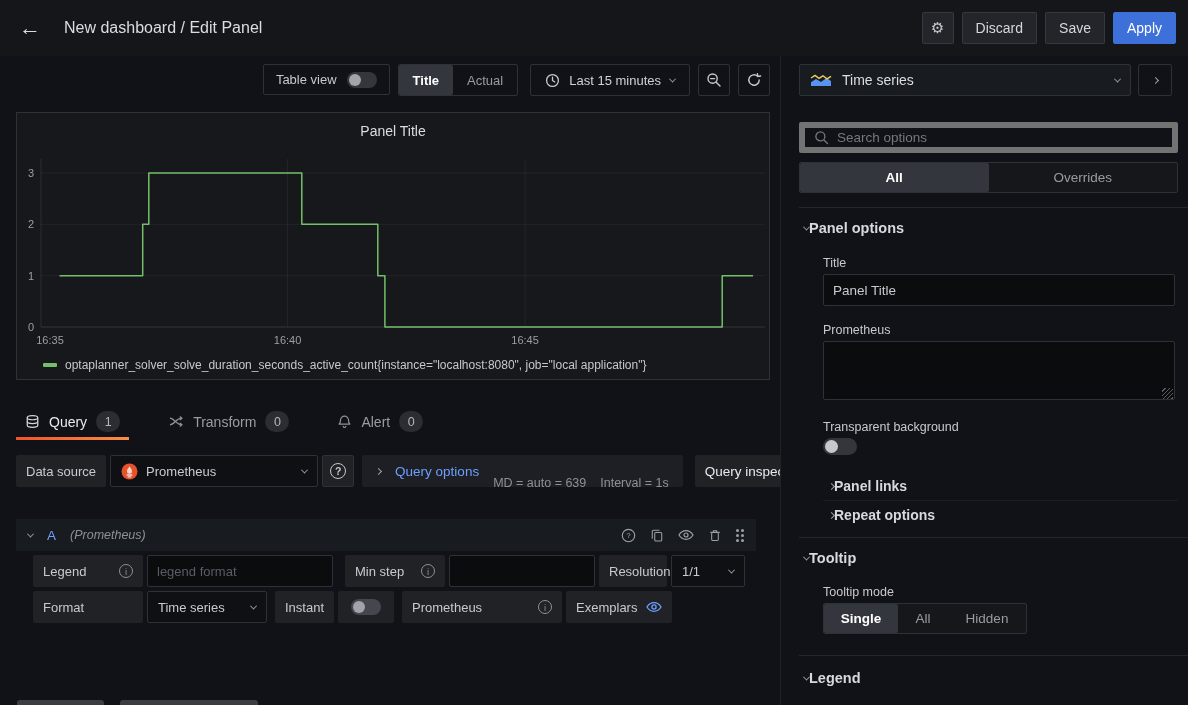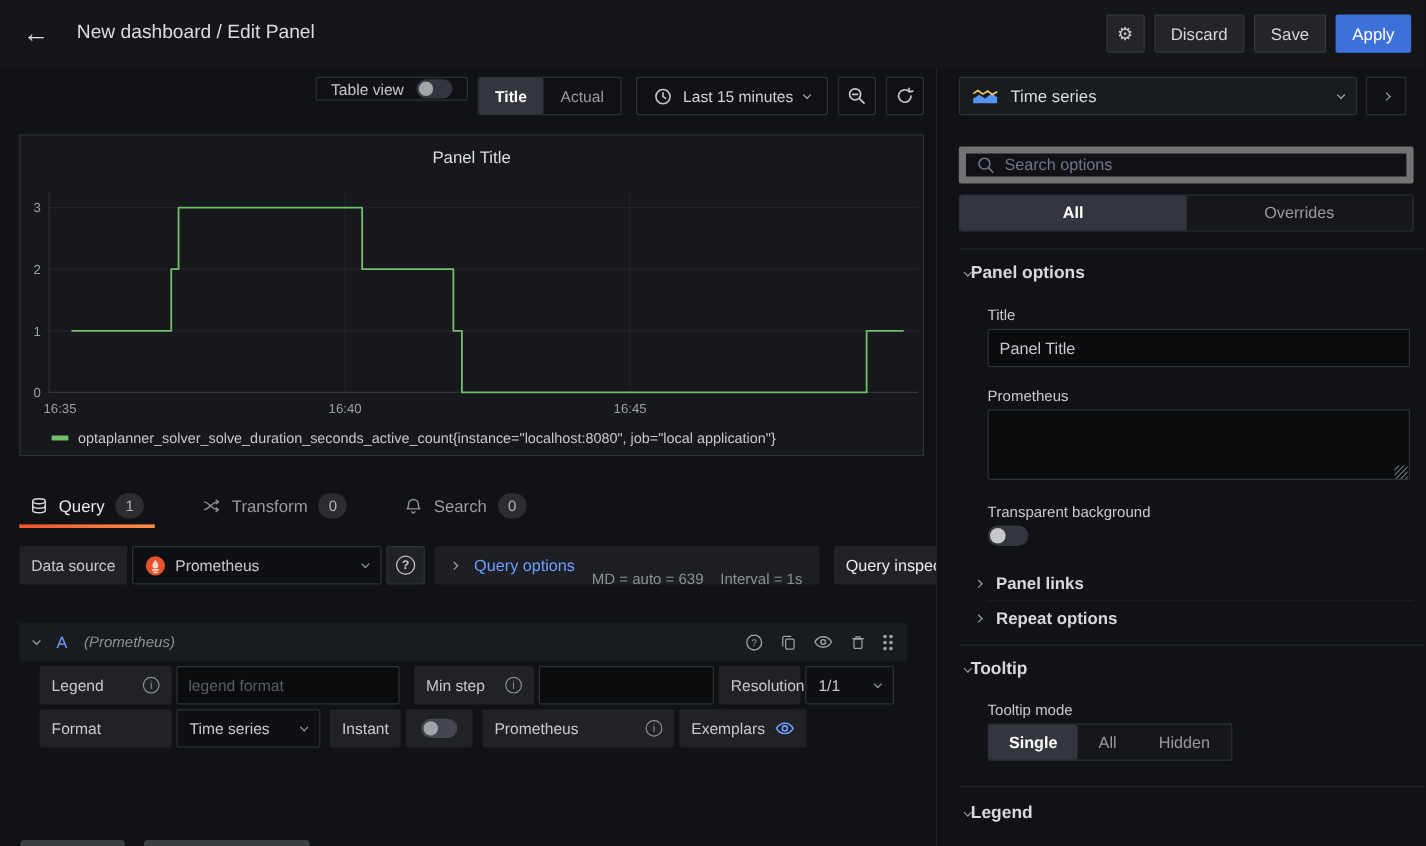--- a/index.html
+++ b/index.html
@@ -26,21 +26,21 @@
   .btn.primary { background:#3d71d9; border-color:#3d71d9; color:#fff; }
 
   
   .left-pane { position:absolute; left:0; top:56px; width:780px; height:649px; overflow:hidden; }
   .right-pane { position:absolute; left:780px; top:56px; width:408px; height:649px;
     border-left:1px solid #202228; overflow:hidden; }
 
   
   .panel-toolbar { position:absolute; top:8px; left:0; right:10px; height:32px;
     display:flex; justify-content:flex-end; gap:8px; }
-  .tgroup { height:20px; display:flex; align-items:center; border:1px solid #2c3235;
+  .tgroup { height:31px; display:flex; align-items:center; border:1px solid #2c3235;
     border-radius:2px; padding:0 12px; gap:10px; color:#c7c8cc; font-size:13px; background:#111217; }
   .seg-group { height:32px; display:flex; align-items:stretch; border:1px solid #2c3235;
     border-radius:2px; background:#111217; overflow:hidden; }
   .seg { display:flex; align-items:center; padding:0 14px; color:#9a9ba2; cursor:pointer; font-size:13px; }
   .seg.sel { background:#34363d; color:#fff; font-weight:700; border-radius:2px; }
   .sq-btn { width:32px; height:32px; display:flex; align-items:center; justify-content:center;
     border:1px solid #2c3235; border-radius:2px; background:#111217; cursor:pointer; }
 
   
   .switch { width:30px; height:16px; border-radius:9px; background:#33363d; position:relative; cursor:pointer; }
@@ -150,21 +150,21 @@
   .sec-head .t { color:#d8d9dd; font-size:14.5px; font-weight:700; }
   .fld-label { position:absolute; left:42px; color:#c8c9cd; font-size:12.5px; font-weight:500; }
   .fld-input { position:absolute; left:42px; width:352px; height:32px; background:#0b0c0e;
     border:1px solid #2c3235; border-radius:2px; color:#c9cace; font-size:13.5px; padding:0 9px; outline:none;
     font-family:"Liberation Sans", sans-serif; }
   .fld-textarea { position:absolute; left:42px; width:352px; height:59px; background:#0b0c0e;
     border:1px solid #2c3235; border-radius:2px; resize:none; outline:none; color:#c9cace;
     font-family:"Liberation Sans", sans-serif; }
   .resize-corner { position:absolute; left:381px; width:11px; height:11px;
     background:repeating-linear-gradient(135deg, transparent 0 2px, #5a5d63 2px 3px); cursor:nwse-resize; }
-  .collapse-row { position:absolute; left:32px; height:24px; display:flex; align-items:center; gap:12px; cursor:pointer; }
+  .collapse-row { position:absolute; left:48px; height:24px; display:flex; align-items:center; gap:0; cursor:pointer; }
   .collapse-row .t { color:#d8d9dd; font-size:14px; font-weight:700; }
   .mode-group { position:absolute; left:42px; height:31px; border:1px solid #2c3235; border-radius:2px;
     background:#16171b; display:flex; }
   .mode-seg { display:flex; align-items:center; justify-content:center; color:#9a9ba2;
     font-size:13.5px; cursor:pointer; border-radius:2px; }
   .mode-seg.sel { background:#34363d; color:#fff; font-weight:700; }
 
   svg text { font-family:"Liberation Sans", sans-serif; }
 </style>
 </head>
@@ -270,21 +270,21 @@
         <span class="lbl">Transform</span>
         <span class="badge">0</span>
       </div>
       <div class="q-tab">
         <span class="ticon">
           <svg width="15" height="16" viewBox="0 0 16 16">
             <path d="M8 1.8a4.3 4.3 0 0 0-4.3 4.3c0 3.2-1.4 4.1-1.4 4.1h11.4s-1.4-.9-1.4-4.1A4.3 4.3 0 0 0 8 1.8z" fill="none" stroke="currentColor" stroke-width="1.3" stroke-linejoin="round"></path>
             <path d="M6.6 12.8a1.5 1.5 0 0 0 2.8 0" fill="none" stroke="currentColor" stroke-width="1.3" stroke-linecap="round"></path>
           </svg>
         </span>
-        <span class="lbl">Search</span>
+        <span class="lbl">Alert</span>
         <span class="badge">0</span>
       </div>
     </div>
 
     <div class="q-toolbar">
       <div class="labelbox">Data source</div>
       <div class="select" style="width:208px;">
         <svg width="17" height="17" viewBox="0 0 17 17">
           <circle cx="8.5" cy="8.5" r="8" fill="#e6522c"></circle>
           <path d="M8.5 2.6c.3 2-2.5 2.9-2.5 5.6a2.5 2.5 0 0 0 5 0c0-2.7-2.8-3.6-2.5-5.6z" fill="#f5d7cd"></path>

